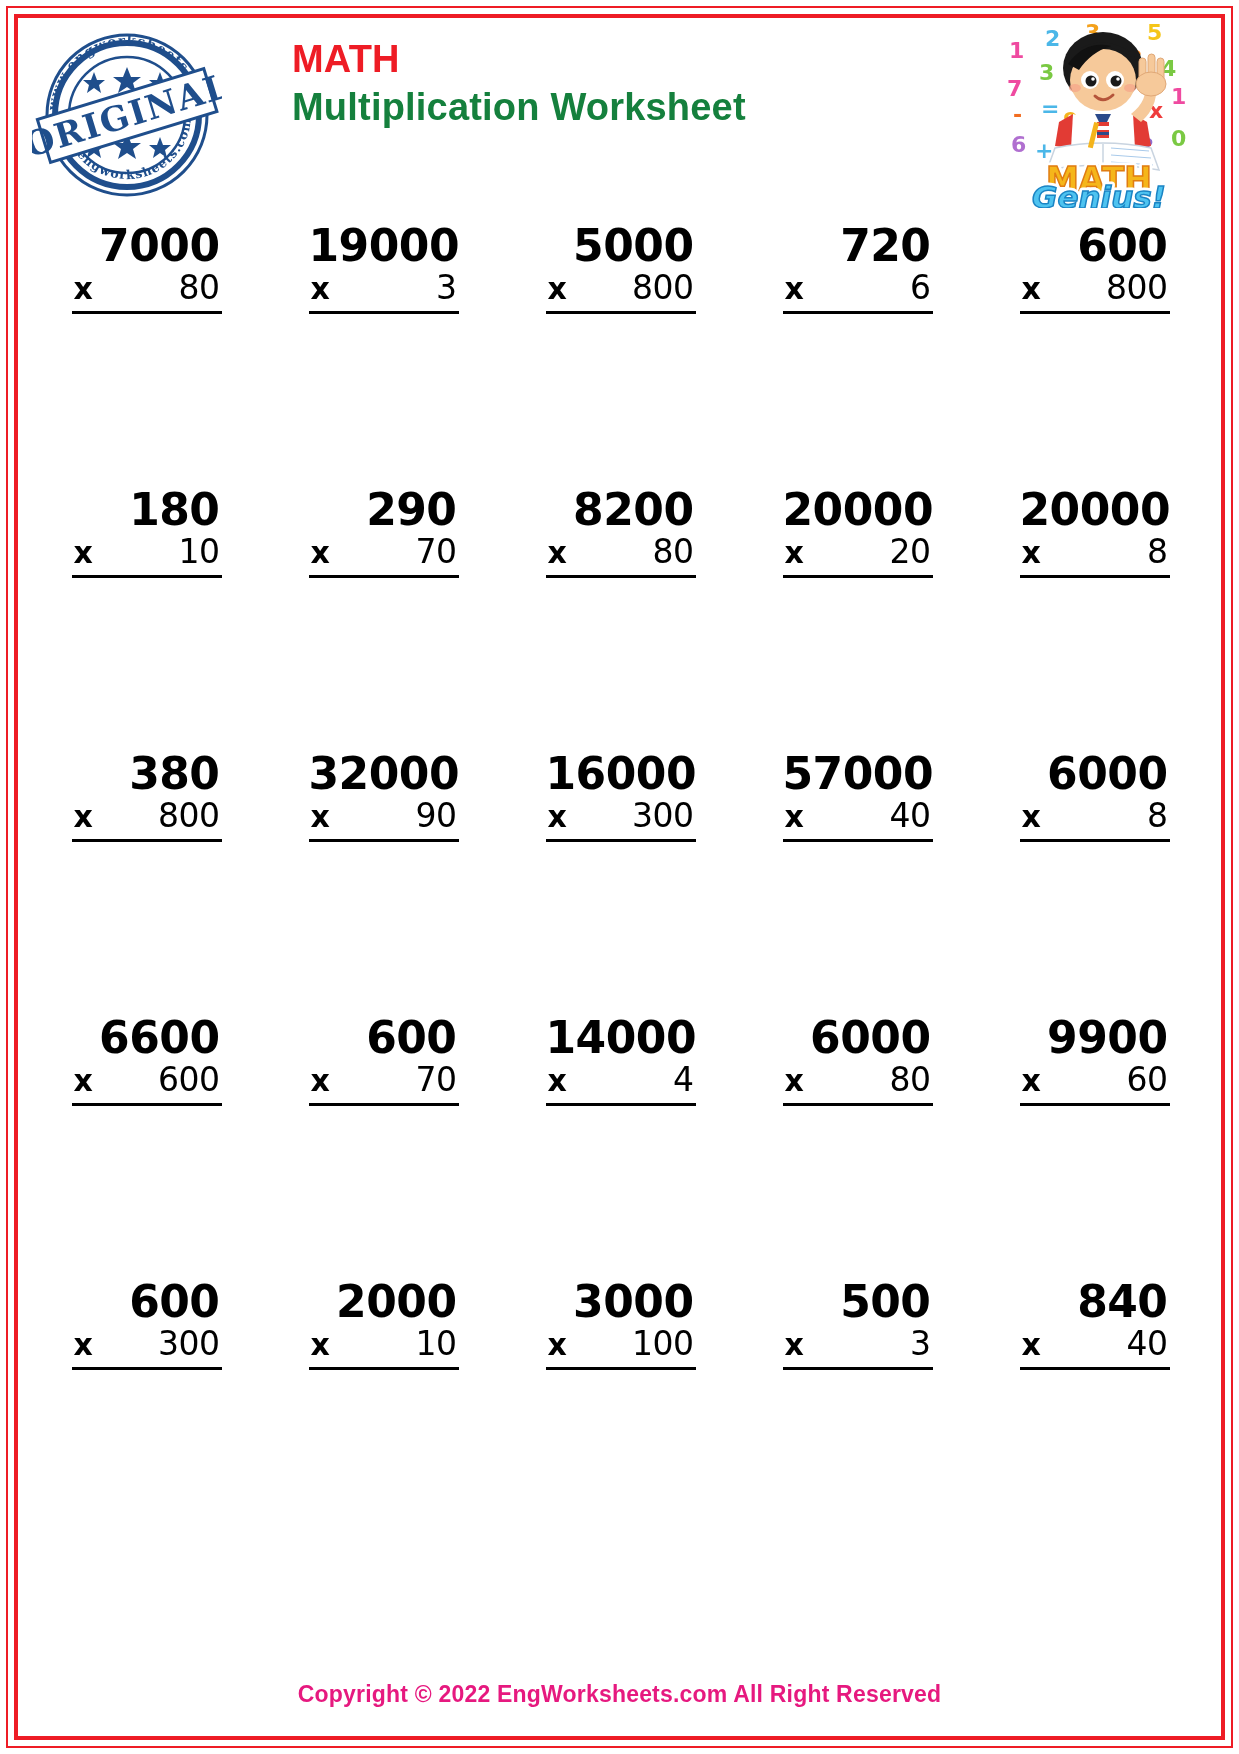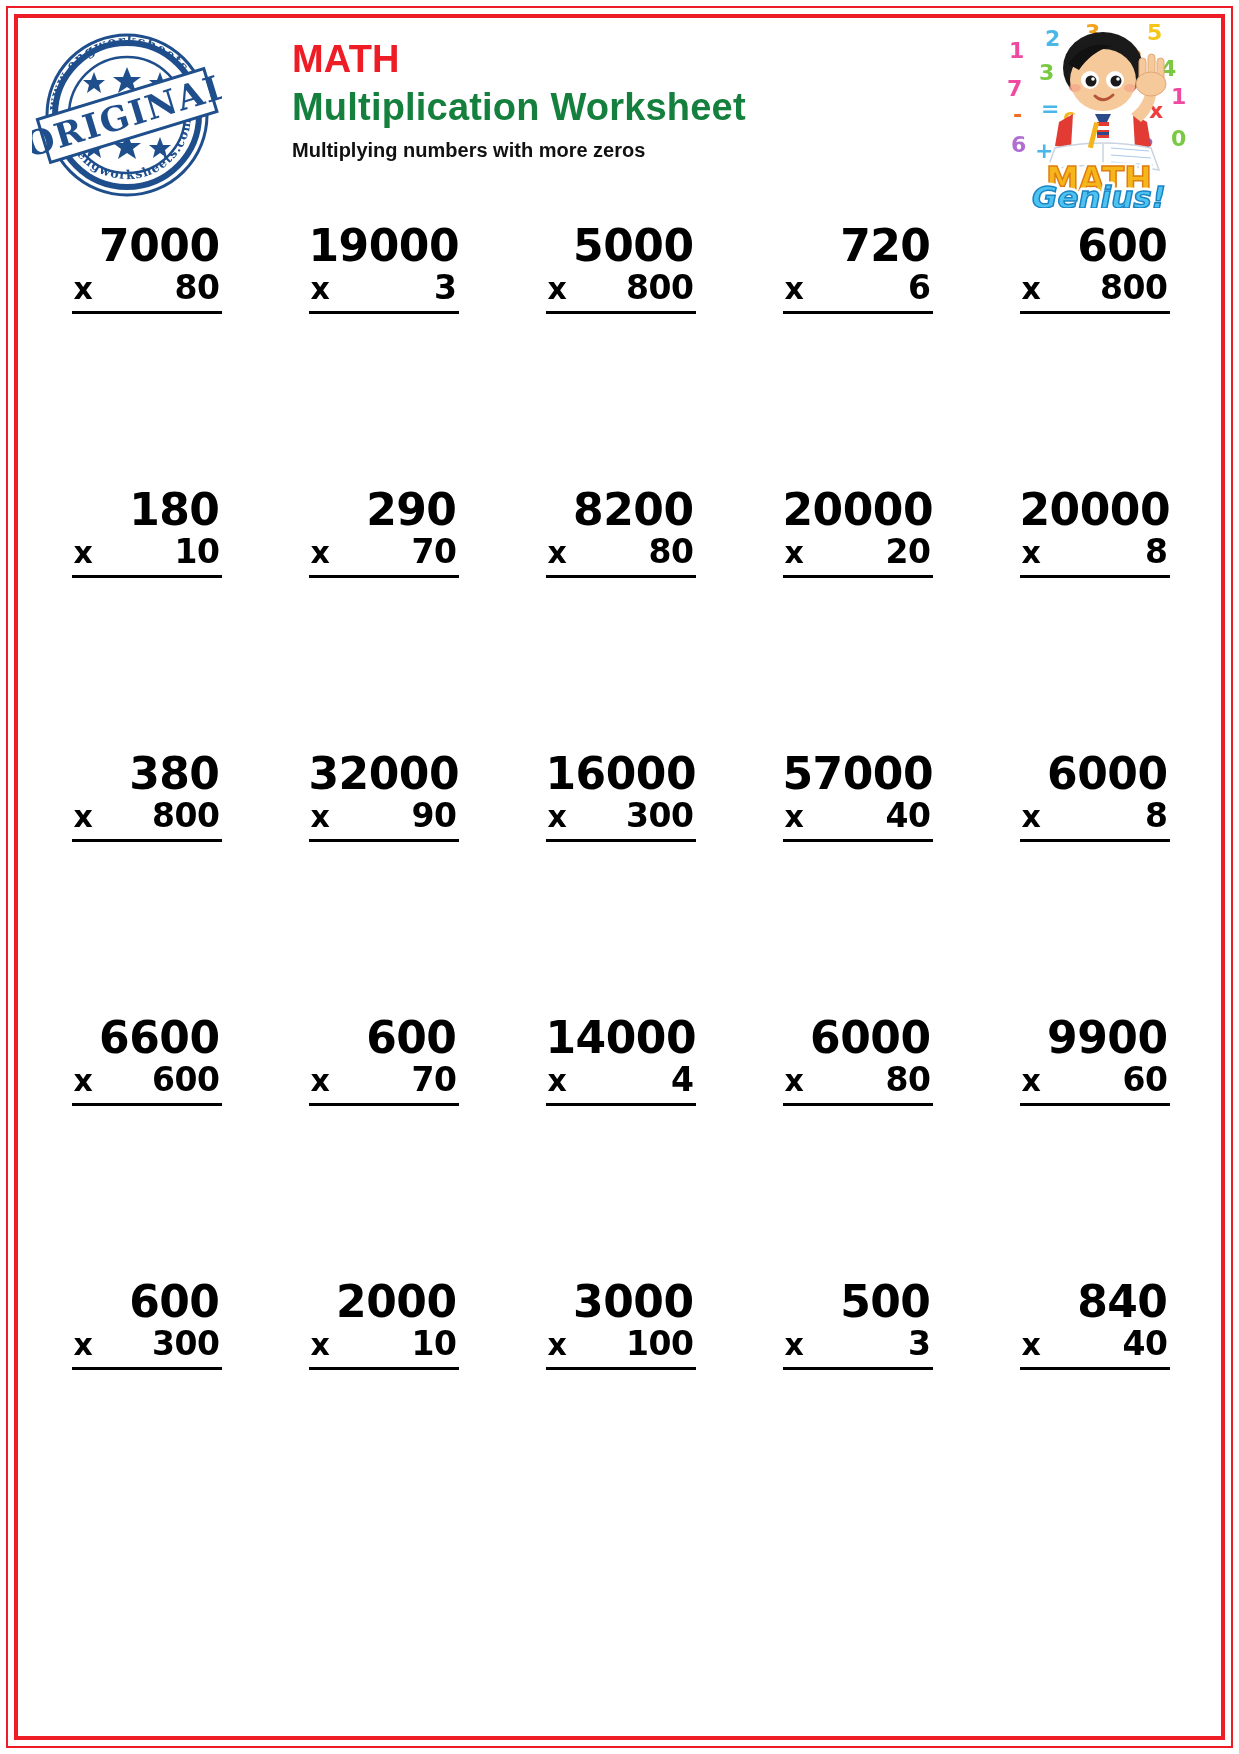--- a/index.html
+++ b/index.html
@@ -121,21 +121,21 @@
     padding: 0 2px 2px 2px;
     margin-top: 1px;
   }
   .op {
     font-size: 30px;
     font-weight: bold;
     line-height: 40px;
   }
   .bot-num {
     font-size: 33px;
-    font-weight: bold;
+    font-weight: normal;
     line-height: 40px;
     letter-spacing: -0.5px;
   }
 
   
   .footer {
     position: absolute;
     left: 0; right: 0;
     top: 1681px;
     text-align: center;
@@ -183,21 +183,20 @@
         <g transform="rotate(-17 95 95)">
           <rect x="8" y="73" width="174" height="45" fill="#ffffff" stroke="#1f4e8c" stroke-width="3"></rect>
           <text x="95" y="107" text-anchor="middle" font-family="DejaVu Serif, serif" font-size="34" font-weight="bold" fill="#1f4e8c" letter-spacing="1.5">ORIGINAL</text>
         </g>
       </svg>
     </div>
 
     <div class="title-block">
       <div class="title-main">MATH</div>
       <div class="title-sub">Multiplication Worksheet</div>
-      <div class="title-desc">Multiplying numbers with more zeros</div>
     </div>
 
     <div class="genius-logo">
       <svg viewBox="0 0 200 190" width="200" height="190">
         <g font-family="DejaVu Sans, sans-serif" font-weight="bold" font-size="22">
           <text x="10" y="40" fill="#ef4aa0">1</text>
           <text x="46" y="28" fill="#4bb7e8">2</text>
           <text x="86" y="22" fill="#f4a11c">3</text>
           <text x="148" y="22" fill="#f5c518">5</text>
           <text x="8" y="78" fill="#ef4aa0">7</text>
@@ -497,14 +496,17 @@
           <div class="mul-line">
             <span class="op">x</span>
             <span class="bot-num">40</span>
           </div>
         </div>
       </div>
     </div>
 
   </div>
 
+  <div class="footer">
+    <span class="footer-text">Copyright © 2022 EngWorksheets.com All Right Reserved</span>
+  </div>
 
 </div>
 
 </body></html>

